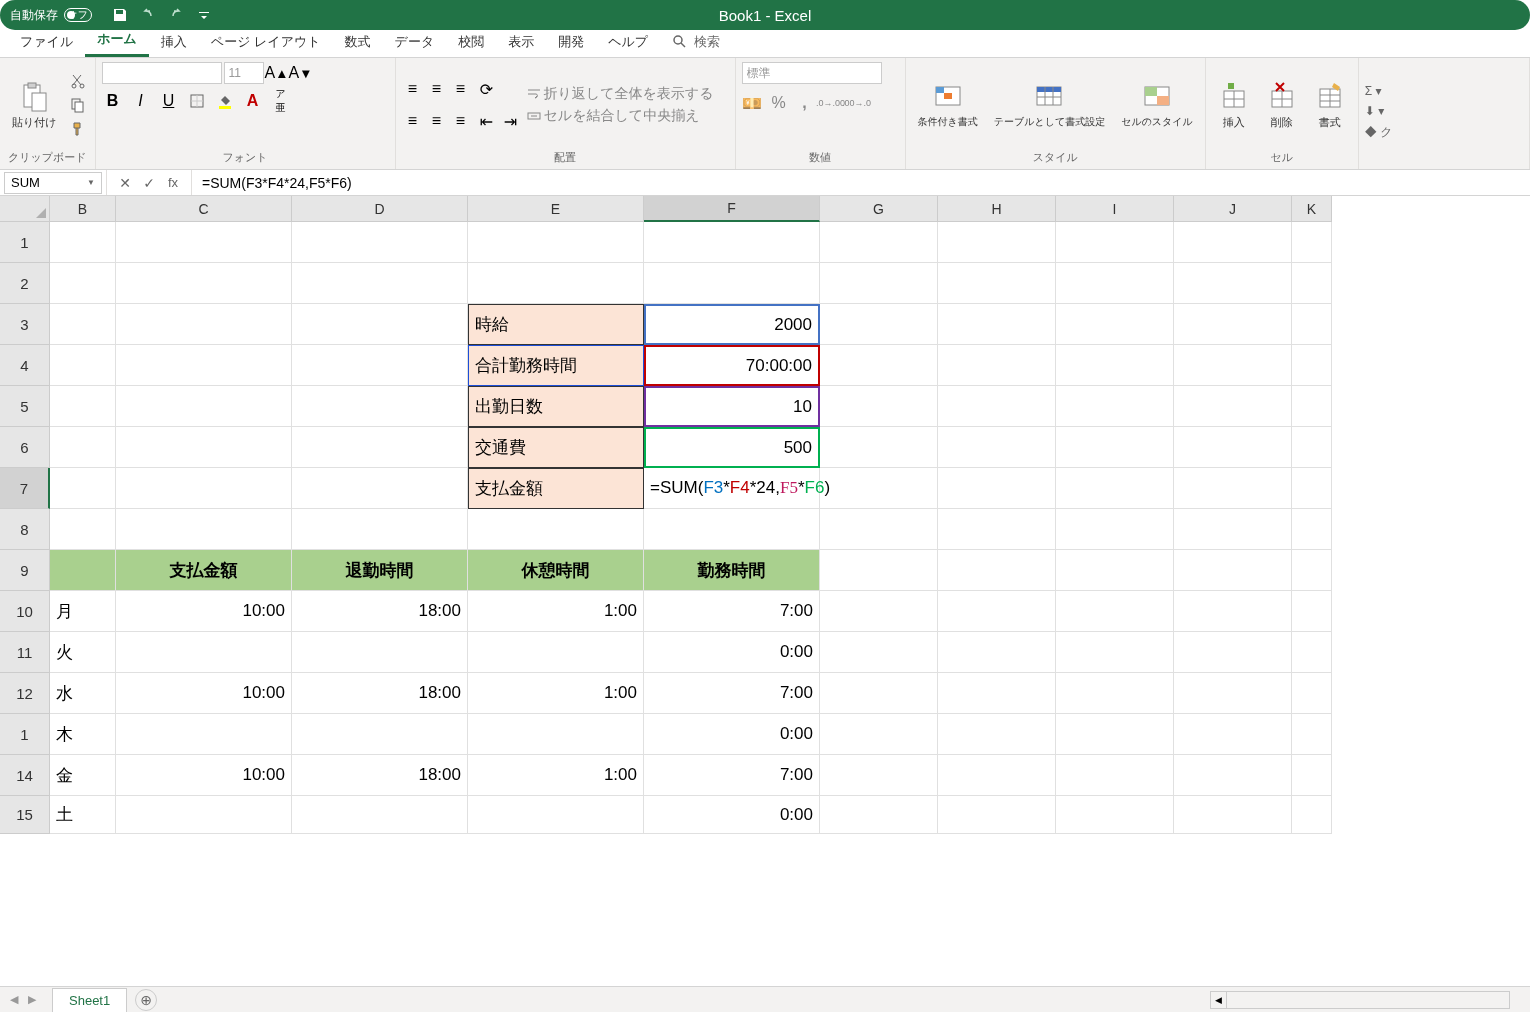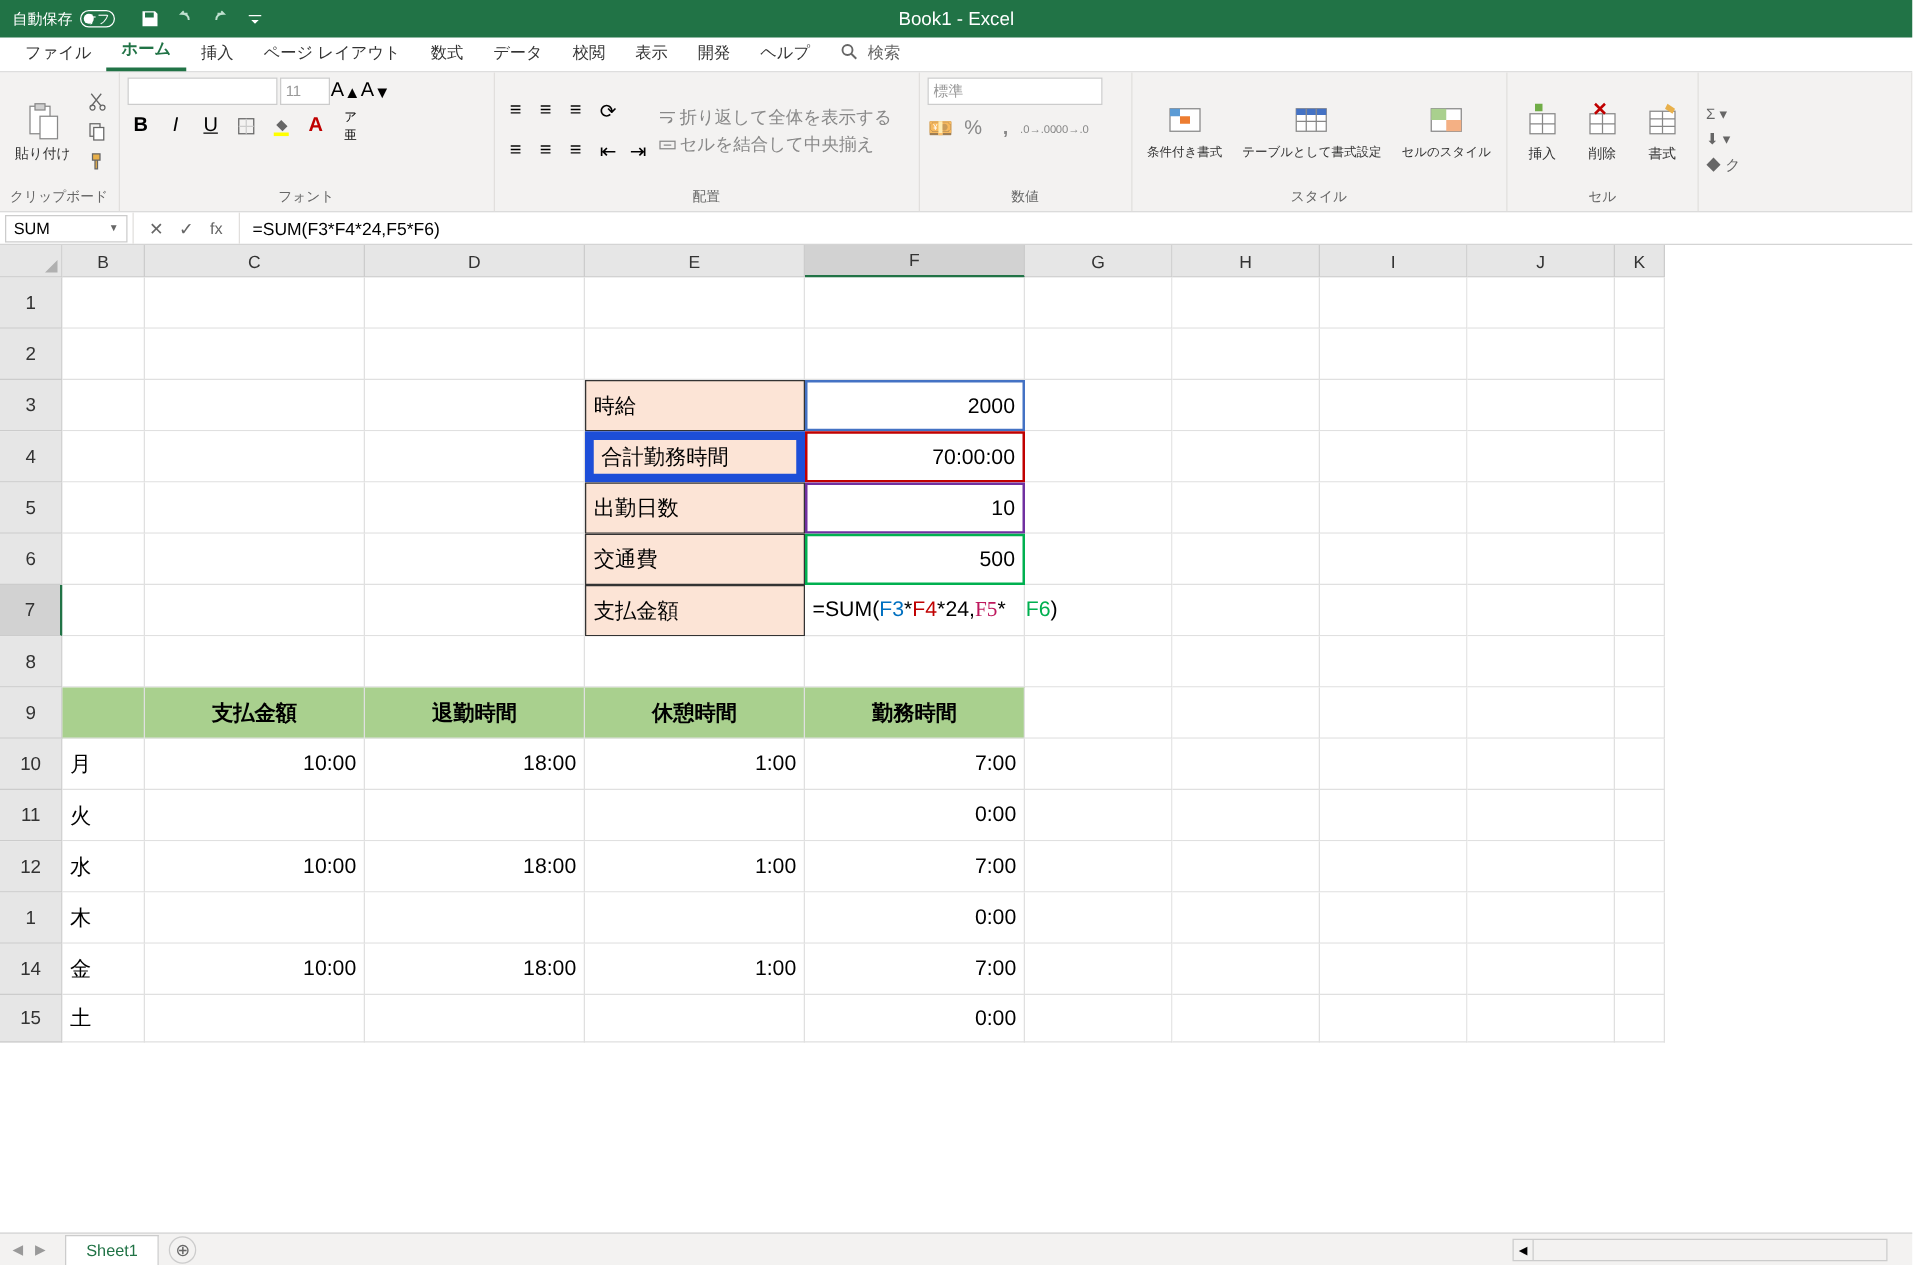--- a/index.html
+++ b/index.html
@@ -1,19 +1,19 @@
 <!DOCTYPE html>
 <html><head>
 <meta charset="utf-8">
 <style>
 * { margin: 0; padding: 0; box-sizing: border-box; font-family: "Yu Gothic UI", "Meiryo", sans-serif; }
 body { background: #fff; overflow: hidden; width: 1530px; height: 1021px; }
 
 
-.title-bar { height: 30px; background: #217346; display: flex; align-items: center; color: #fff; font-size: 12px; position: relative; }
+.title-bar { height: 30px; background: #217346; display: flex; align-items: center; color: #fff; font-size: 12px; position: relative; border-radius: 15px; }
 .autosave { display: flex; align-items: center; gap: 6px; padding: 0 10px; }
 .toggle { width: 28px; height: 14px; border: 1px solid #fff; border-radius: 7px; position: relative; display: flex; align-items: center; }
 .toggle-knob { width: 8px; height: 8px; background: #fff; border-radius: 50%; margin-left: 2px; }
 .toggle-label { font-size: 10px; position: absolute; right: 3px; }
 .qat { display: flex; align-items: center; gap: 12px; padding: 0 10px; }
 .qat-icon { width: 16px; height: 16px; display: flex; align-items: center; justify-content: center; fill: #fff; }
 .title-text { position: absolute; left: 50%; transform: translateX(-50%); font-size: 15px; }
 
 
 .tab-bar { height: 28px; background: #fff; border-bottom: 1px solid #d4d4d4; display: flex; align-items: flex-end; padding: 0 8px; gap: 0; }
@@ -58,36 +58,36 @@
 .cells { position: absolute; left: 50px; top: 26px; }
 .cell-row { display: flex; }
 .cell { border-right: 1px solid #e0e0e0; border-bottom: 1px solid #e0e0e0; display: flex; align-items: center; padding: 0 6px; font-size: 17px; color: #000; background: #fff; }
 .cell.right { justify-content: flex-end; }
 .cell.center { justify-content: center; }
 .cell.bold { font-weight: bold; }
 
 
 .e3 { background: #fce4d6; border: 1px solid #333; }
 .f3 { border: 2px solid #4472c4; background: #fff; }
-.e4 { background: #fce4d6; border: 7px solid #1d4ed8; }
+.e4 { background: #fce4d6; border: 1px solid #1d4ed8; }
 .f4 { border: 2px solid #c00000; background: #fff; }
 .e5 { background: #fce4d6; border: 1px solid #333; }
 .f5 { border: 2px solid #7030a0; background: #fff; }
 .e6 { background: #fce4d6; border: 1px solid #333; }
 .f6 { border: 2px solid #00b050; background: #fff; }
 .e7 { background: #fce4d6; border: 1px solid #333; }
 .f7 { background: #fff; }
 .header-row { background: #a9d08e; font-weight: bold; }
 
 .formula-cell { font-family: Consolas, monospace; font-size: 17px; white-space: nowrap; position: relative; overflow: visible; }
 .formula-cell .cursor { border-right: 1px solid #000; }
 .cref-blue { color: #0070c0; }
 .cref-red { color: #c00000; }
 .cref-purple { color: #be185d; font-family: Liberation Serif, serif; }
-.cref-green { color: #00b050; margin-left: 16px; }
+.cref-green { color: #00b050; }
 
 
 .sheet-bar { height: 26px; border-top: 1px solid #d4d4d4; background: #f3f2f1; display: flex; align-items: center; position: relative; }
 .sheet-nav { display: flex; gap: 4px; padding: 0 10px; }
 .sheet-nav-btn { width: 14px; height: 14px; color: #999; font-size: 11px; }
 .sheet-tabs { display: flex; align-items: flex-end; height: 100%; }
 .sheet-tab { padding: 4px 16px; font-size: 13px; background: #fff; border: 1px solid #ccc; border-bottom: none; color: #217346; }
 .add-sheet { width: 22px; height: 22px; display: flex; align-items: center; justify-content: center; margin-left: 8px; border: 1px solid #ccc; border-radius: 50%; font-size: 14px; color: #666; }
 .hscroll-area { position: absolute; right: 20px; width: 300px; height: 18px; background: #f3f2f1; border: 1px solid #ccc; }
 .hscroll-left { position: absolute; left: 0; width: 16px; height: 100%; border-right: 1px solid #ccc; display: flex; align-items: center; justify-content: center; font-size: 9px; }

